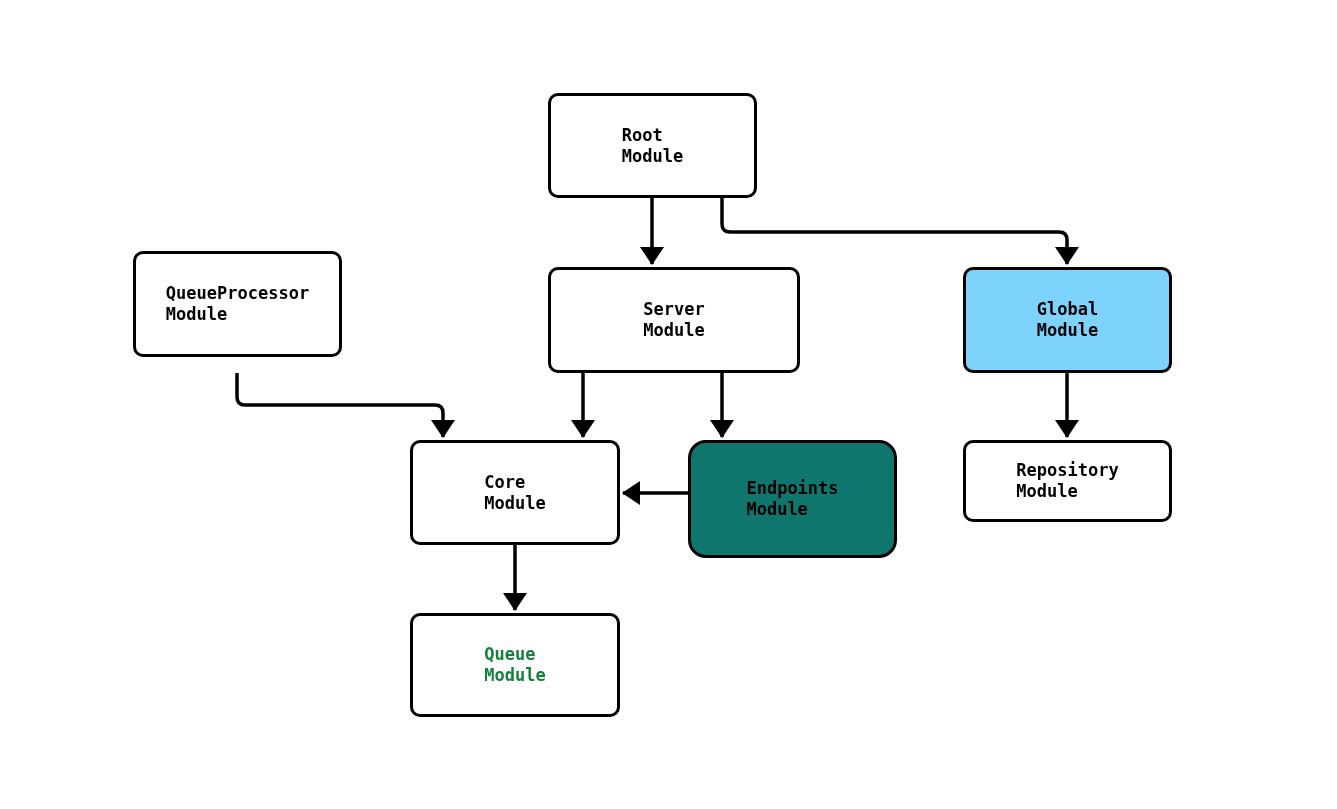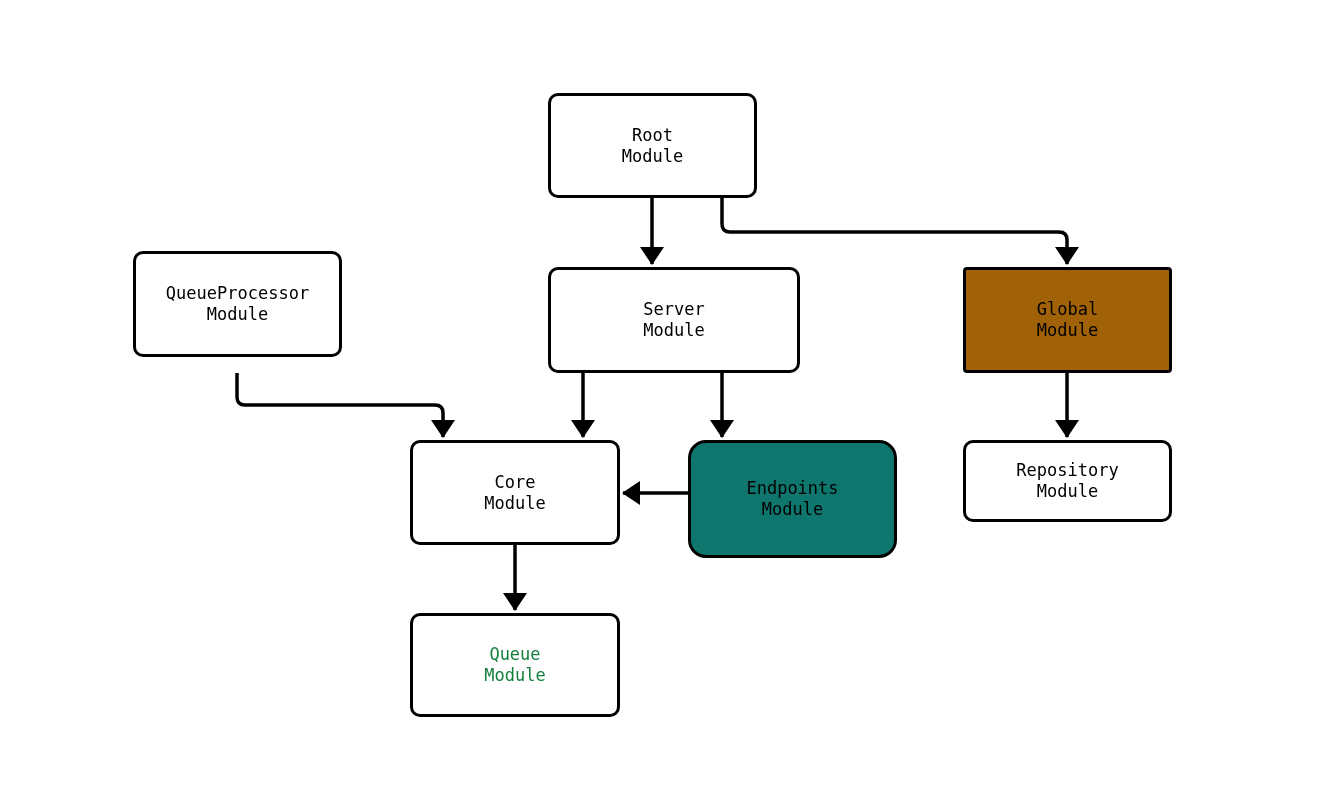--- a/index.html
+++ b/index.html
@@ -28,22 +28,21 @@
     box-sizing: border-box;
     background: #ffffff;
     border: 3px solid #000000;
     border-radius: 10px;
     display: flex;
     align-items: center;
     justify-content: center;
   }
   .node-label {
     white-space: pre;
-    text-align: center;
-    font-weight: normal;
+    font-weight: bold;
     font-size: 17px;
     line-height: 21px;
     color: #000000;
   }
 </style>
 </head>
 <body>
 
 <div class="stage">
   <svg class="edge-layer" xmlns="http://www.w3.org/2000/svg" viewBox="0 0 1337 809">
@@ -66,21 +65,21 @@
 Module</span>
     </div>
     <div class="node" style="left: 133px; top: 251px; width: 209px; height: 106px; background: rgb(255, 255, 255); border-color: rgb(0, 0, 0); border-width: 3px; border-radius: 10px;">
       <span class="node-label" style="color: rgb(0, 0, 0);">QueueProcessor
 Module</span>
     </div>
     <div class="node" style="left: 548px; top: 267px; width: 252px; height: 106px; background: rgb(255, 255, 255); border-color: rgb(0, 0, 0); border-width: 3px; border-radius: 10px;">
       <span class="node-label" style="color: rgb(0, 0, 0);">Server
 Module</span>
     </div>
-    <div class="node" style="left: 963px; top: 267px; width: 209px; height: 106px; background: #a16207; border-color: rgb(0, 0, 0); border-width: 3px; border-radius: 4px;">
+    <div class="node" style="left: 963px; top: 267px; width: 209px; height: 106px; background: #7dd3fc; border-color: rgb(0, 0, 0); border-width: 3px; border-radius: 10px;">
       <span class="node-label" style="color: rgb(0, 0, 0);">Global
 Module</span>
     </div>
     <div class="node" style="left: 410px; top: 440px; width: 210px; height: 105px; background: rgb(255, 255, 255); border-color: rgb(0, 0, 0); border-width: 3px; border-radius: 10px;">
       <span class="node-label" style="color: rgb(0, 0, 0);">Core
 Module</span>
     </div>
     <div class="node" style="left: 688px; top: 440px; width: 209px; height: 118px; background: #0f766e; border-color: rgb(0, 0, 0); border-width: 3px; border-radius: 18px;">
       <span class="node-label" style="color: rgb(0, 0, 0);">Endpoints
 Module</span>

